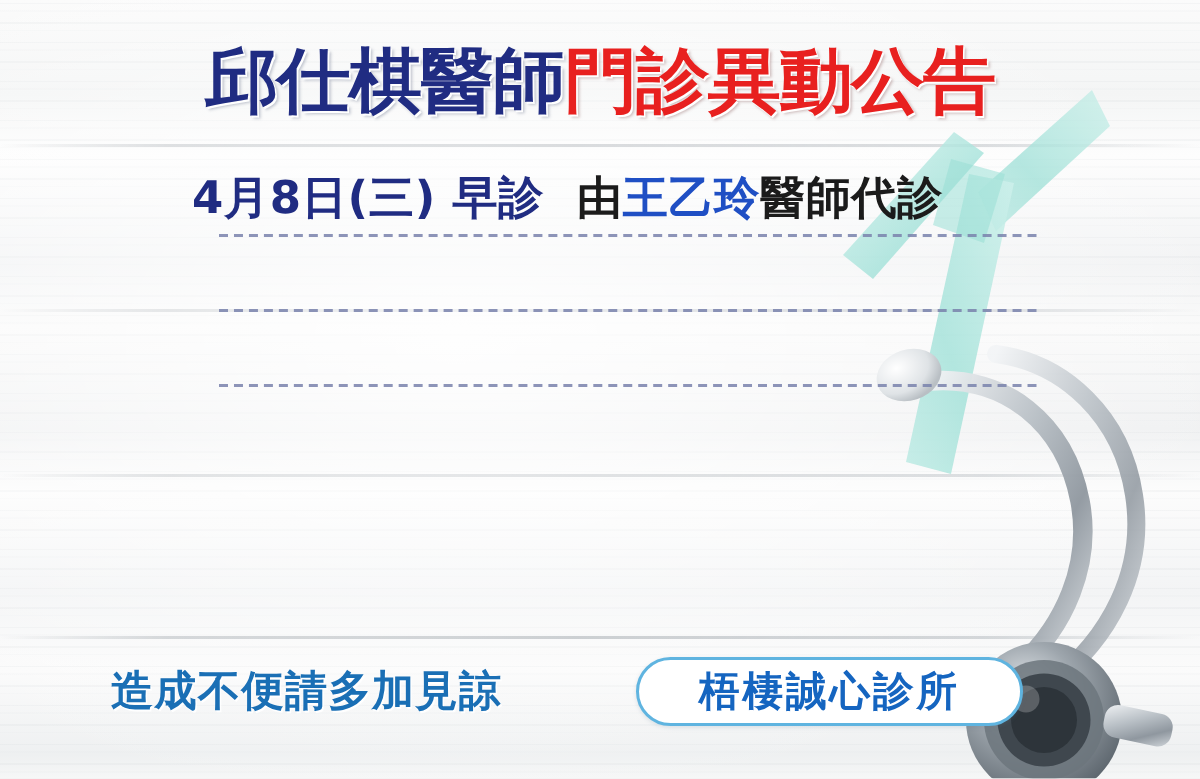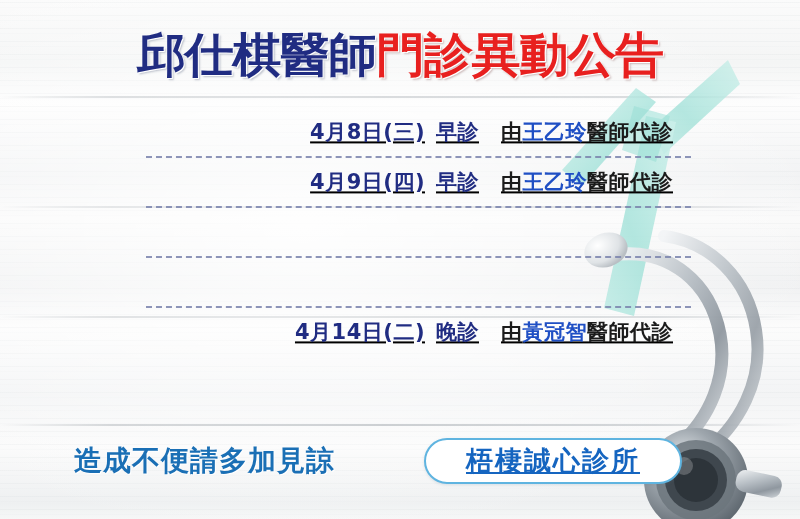--- a/index.html
+++ b/index.html
@@ -128,27 +128,26 @@
   }
   .row {
     position: relative;
     height: 50px;
   }
   .row-text {
     position: absolute;
     left: 0; right: 0;
     top: 50%;
     transform: translateY(-50%);
-    text-align: right;
+    text-align: left;
     white-space: nowrap;
-    font-size: 21px;
+    font-size: 30px;
     font-weight: 700;
     line-height: 1.2;
     letter-spacing: .5px;
-    text-decoration: underline;
   }
   .t-date   { color: #202c82; }
   .t-sess   { color: #202c82; margin-left: 11px; }
   .t-by     { color: #1b1b1b; margin-left: 22px; }
   .t-doctor { color: #1f4fc4; }
   .t-tail   { color: #1b1b1b; }
 
   .sep {
     position: absolute;
     left: 18px;
@@ -197,21 +196,20 @@
     border: 2px solid #5fb4e0;
     border-radius: 26px;
     box-shadow: 0 1px 3px rgba(90,120,150,.18);
   }
   .clinic-pill .clinic-name {
     font-size: 27px;
     font-weight: 700;
     color: #1565c0;
     letter-spacing: 2px;
     white-space: nowrap;
-    text-decoration: underline;
   }
 </style>
 </head>
 <body>
 
 <div class="poster">
 
   <div class="wood-base"></div>
   <div class="wood-grain"></div>
   <div class="plank-seam" style="top:96px;"></div>
@@ -295,39 +293,30 @@
 
   <div class="schedule">
 
     <div class="row">
       <div class="row-text">
         <span class="t-date">4月8日(三)</span><span class="t-sess">早診</span><span class="t-by">由</span><span class="t-doctor">王乙玲</span><span class="t-tail">醫師代診</span>
       </div>
       <div class="sep"></div>
     </div>
 
-    <div class="row">
-      <div class="row-text">
-        <span class="t-date">4月9日(四)</span><span class="t-sess">早診</span><span class="t-by">由</span><span class="t-doctor">王乙玲</span><span class="t-tail">醫師代診</span>
-      </div>
-      <div class="sep"></div>
-    </div>
 
     <div class="row">
       <div class="sep"></div>
     </div>
 
     <div class="row">
       <div class="sep"></div>
     </div>
 
     <div class="row">
-      <div class="row-text">
-        <span class="t-date">4月14日(二)</span><span class="t-sess">晚診</span><span class="t-by">由</span><span class="t-doctor">黃冠智</span><span class="t-tail">醫師代診</span>
-      </div>
       <div class="sep"></div>
     </div>
 
 
   </div>
 
   <div class="footer">
     <div class="apology">造成不便請多加見諒</div>
     <div class="clinic-pill">
       <span class="clinic-name">梧棲誠心診所</span>

